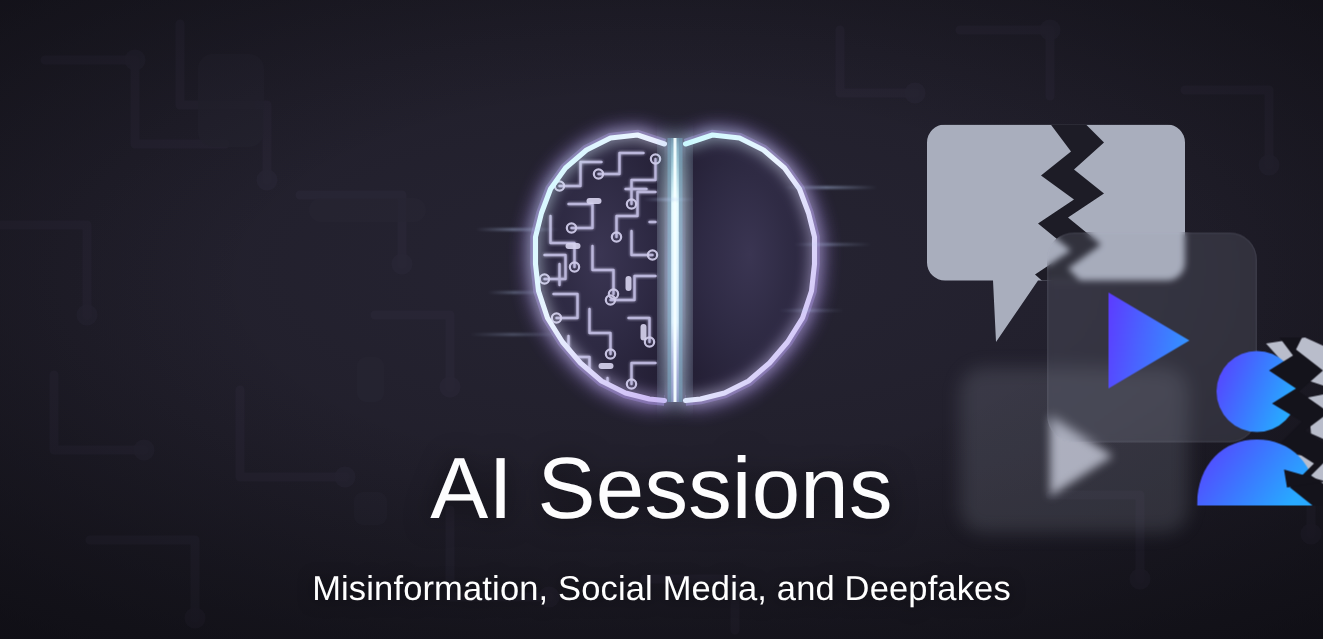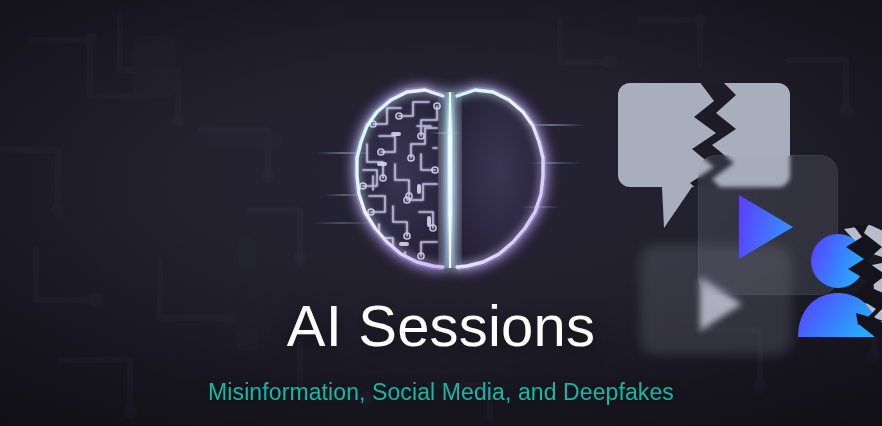--- a/index.html
+++ b/index.html
@@ -138,21 +138,21 @@
   }
   .subtitle {
     position: absolute;
     left: 0;
     right: 0;
     top: 379px;
     text-align: center;
     font-size: 23px;
     font-weight: 400;
     letter-spacing: 0.1px;
-    color: #14b8a6;
+    color: #ffffff;
     text-shadow: 0 1px 10px rgba(0,0,0,0.5);
   }
 </style>
 </head>
 <body>
 
 <div id="stage">
 
   <div class="bg-base"></div>
 

